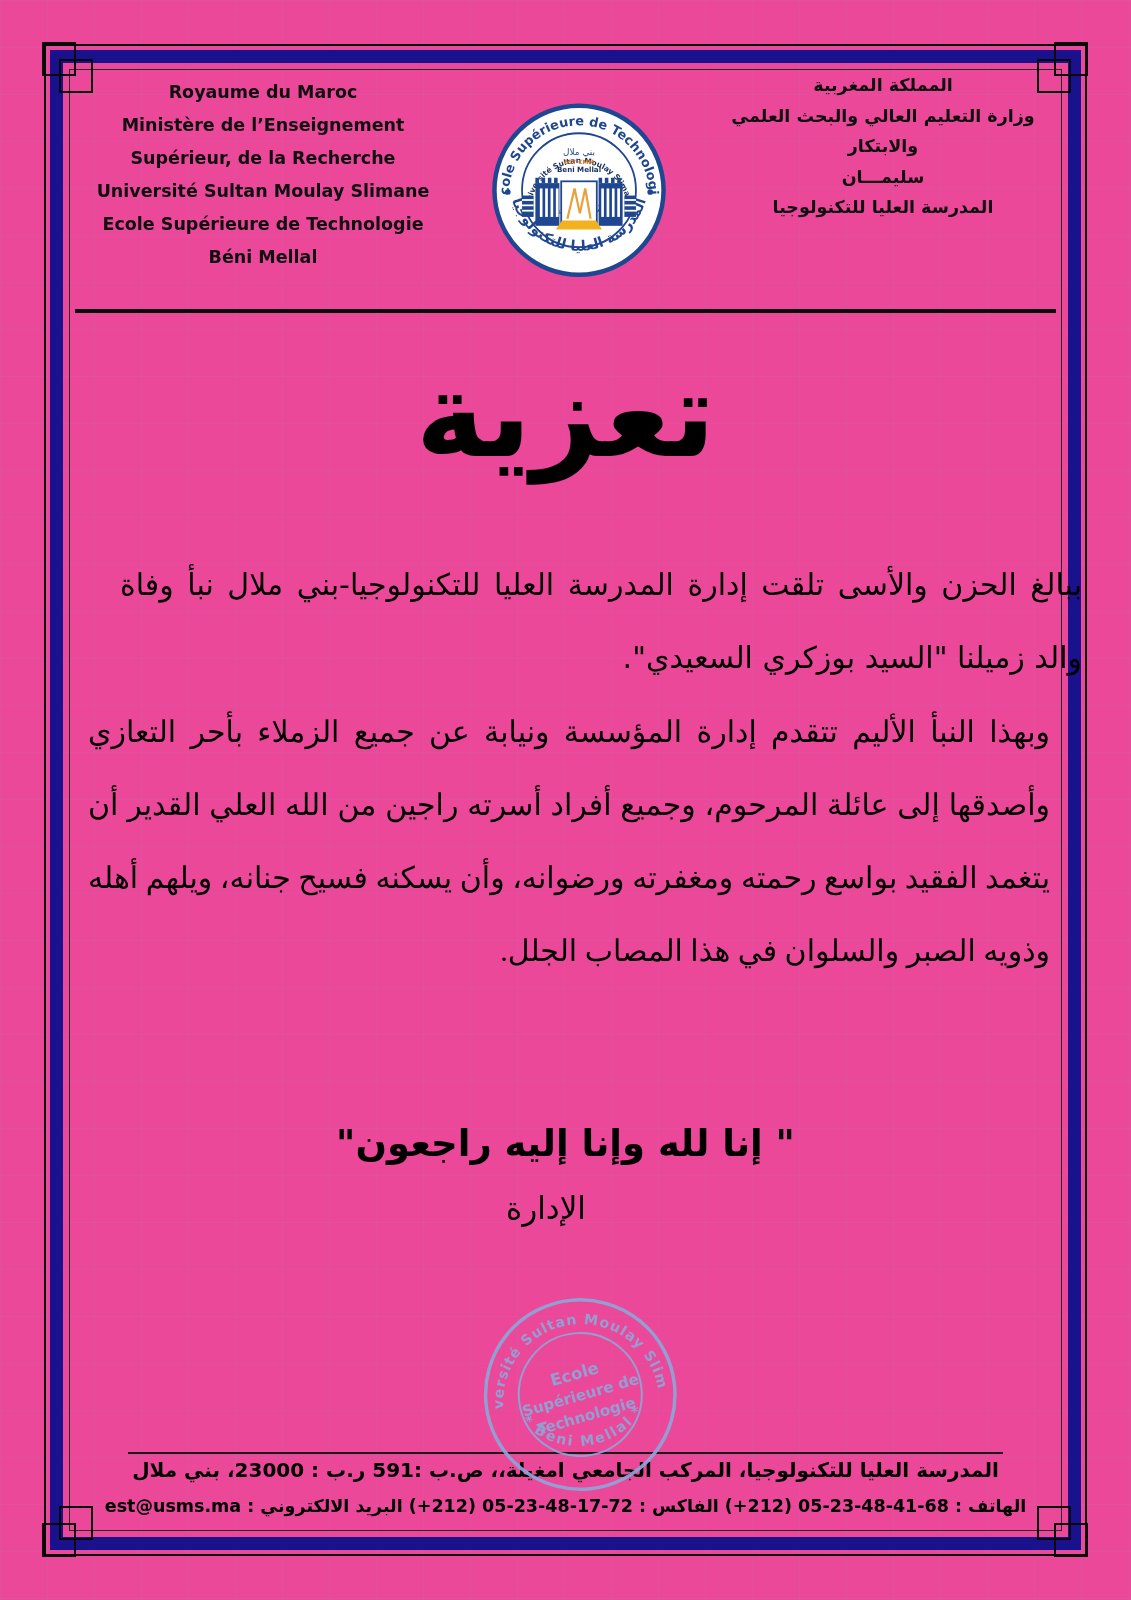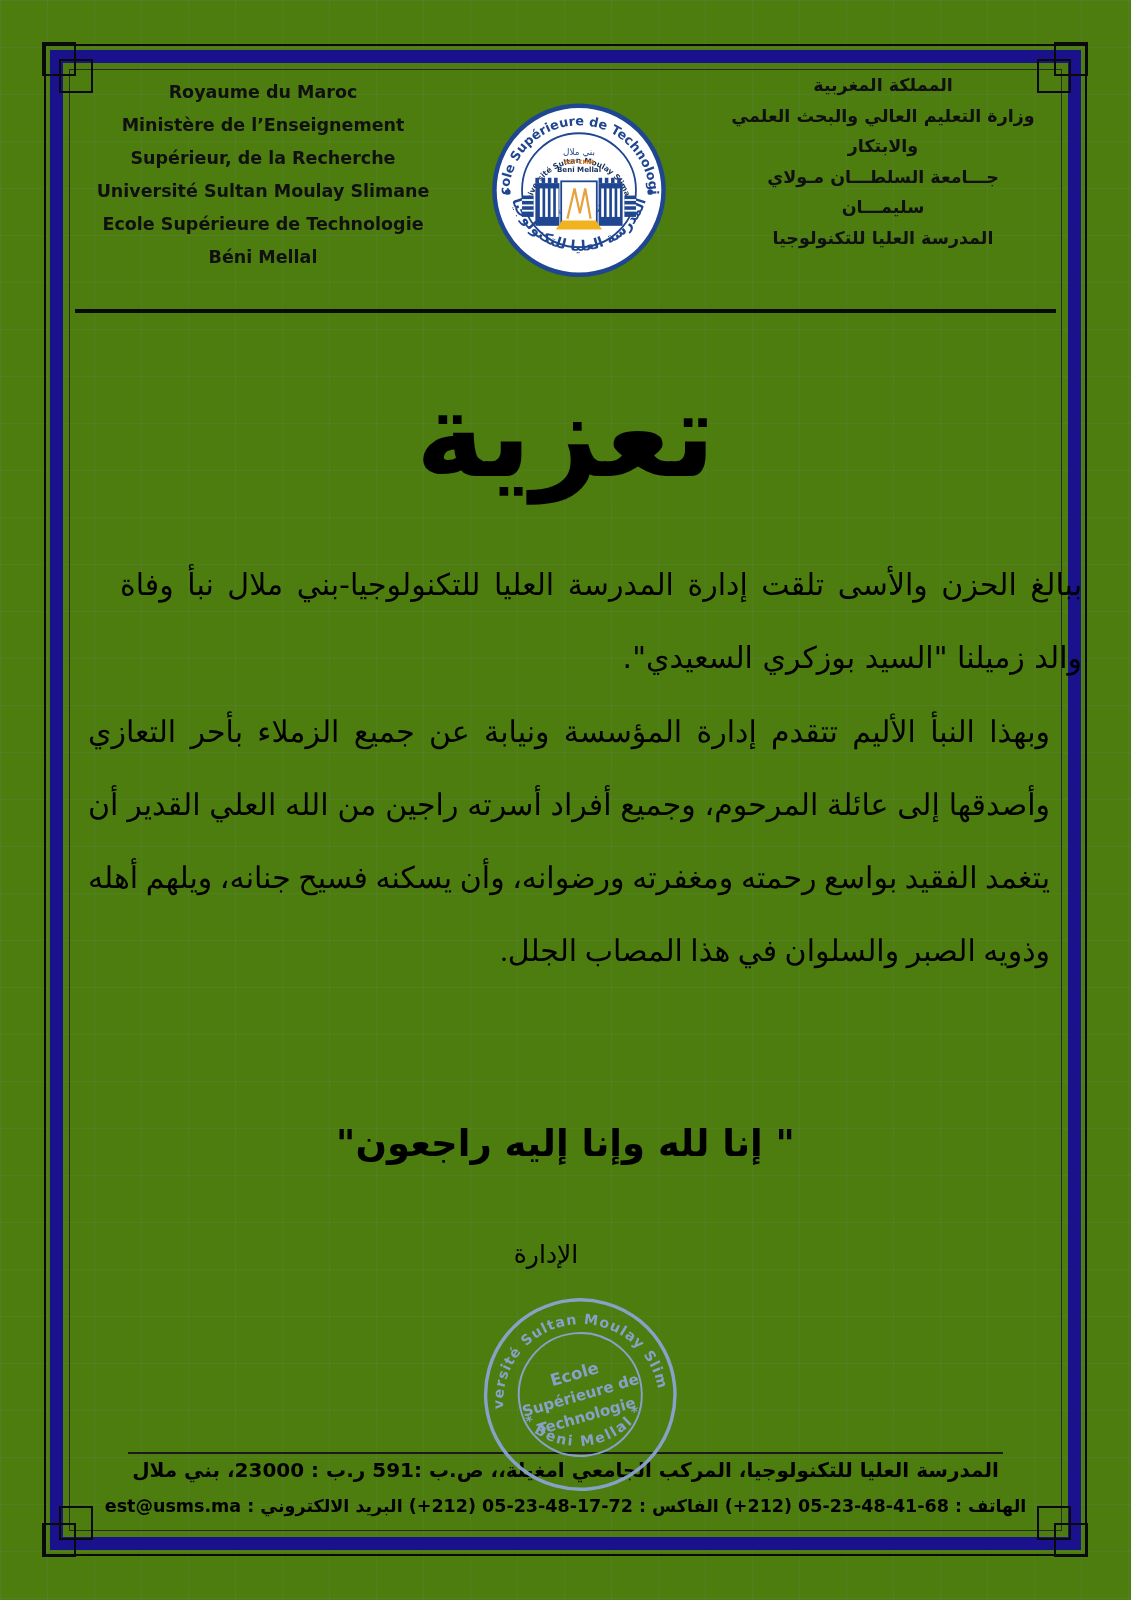--- a/index.html
+++ b/index.html
@@ -1,19 +1,19 @@
 <!DOCTYPE html>
 <html><head>
 <meta charset="utf-8">
 <style>
   html,body{margin:0;padding:0;background:#fff;}
   .page{
     position:relative;
     width:1131px;height:1600px;
-    background:#4d7c0f;
+    background:#ec4899;
     font-family:"DejaVu Sans",sans-serif;
     overflow:hidden;
   }
   .page::before{ 
     content:"";position:absolute;inset:0;z-index:0;pointer-events:none;
     background-image:
       repeating-linear-gradient(to right, rgba(130,150,205,0.10) 0 1px, transparent 1px 47px),
       repeating-linear-gradient(to bottom, rgba(130,150,205,0.10) 0 1px, transparent 1px 47px);
   }
   
@@ -28,36 +28,36 @@
   }
   .hdr-ar{
     position:absolute;left:703px;top:70px;width:360px;z-index:3;direction:rtl;
     text-align:center;font-weight:bold;font-size:17.5px;line-height:30.5px;color:#101010;
   }
   .hdr-ar div,.hdr-fr div{white-space:nowrap;}
   .logo{position:absolute;left:490px;top:98px;z-index:3;}
   .rule{position:absolute;left:75px;top:309px;width:981px;height:4px;background:#0a0a0a;z-index:3;}
   
   .title{
-    position:absolute;left:0;top:362px;width:1131px;z-index:3;
+    position:absolute;left:0;top:342px;width:1131px;z-index:3;
     text-align:center;direction:rtl;font-weight:bold;font-size:118px;line-height:1.25;color:#000;
   }
   .para{
     position:absolute;left:88px;width:962px;z-index:3;direction:rtl;
     text-align:justify;font-size:30px;line-height:73px;color:#000;
   }
   .para1{top:548px;margin-left:32px;}
   .para2{top:695px;font-family:Liberation Serif, serif;}
   .quote{
     position:absolute;left:0;top:1122px;width:1131px;z-index:3;direction:rtl;
     text-align:center;font-weight:bold;font-size:37px;color:#000;
   }
   .signature{
-    position:absolute;left:0;top:1240px;width:1092px;z-index:3;direction:rtl;
-    text-align:center;font-size:25px;color:#000;
+    position:absolute;left:0;top:1190px;width:1092px;z-index:3;direction:rtl;
+    text-align:center;font-size:31px;color:#000;
   }
   .stamp{position:absolute;left:478px;top:1292px;z-index:5;opacity:0.92;transform:rotate(-6deg);}
   
   .footer-rule{position:absolute;left:128px;top:1452px;width:875px;height:2px;background:#1a1a1a;z-index:3;}
   .footer-l1{
     position:absolute;left:65px;top:1458px;width:1001px;z-index:4;direction:rtl;
     text-align:center;font-weight:bold;font-size:20px;color:#000;white-space:nowrap;
   }
   .footer-l2{
     position:absolute;left:65px;top:1496px;width:1001px;z-index:4;direction:rtl;
@@ -154,21 +154,20 @@
         <polyline points="-13,32 -5,-2 1,26 7,-2 13,32" fill="none" stroke="#e8a23c" stroke-width="2.5"></polyline>
         <path d="M -26,44 L 26,44 L 19,34 L -19,34 Z" fill="#f2b21f"></path>
       </g>
     </svg>
   </div>
 
   <div class="hdr-ar">
     <div>المملكة المغربية</div>
     <div>وزارة التعليم العالي والبحث العلمي</div>
     <div>والابتكار</div>
-    <div>جـــامعة السلطـــان مـولاي</div>
     <div>سليمـــان</div>
     <div>المدرسة العليا للتكنولوجيا</div>
   </div>
 
   <div class="rule"></div>
 
   <div class="title">تعزية</div>
 
   <div class="para para1">ببالغ الحزن والأسى تلقت إدارة المدرسة العليا للتكنولوجيا-بني ملال نبأ وفاة والد زميلنا "السيد بوزكري السعيدي".</div>
   <div class="para para2">وبهذا النبأ الأليم تتقدم إدارة المؤسسة ونيابة عن جميع الزملاء بأحر التعازي وأصدقها إلى عائلة المرحوم، وجميع أفراد أسرته راجين من الله العلي القدير أن يتغمد الفقيد بواسع رحمته ومغفرته ورضوانه، وأن يسكنه فسيح جنانه، ويلهم أهله وذويه الصبر والسلوان في هذا المصاب الجلل.</div>

